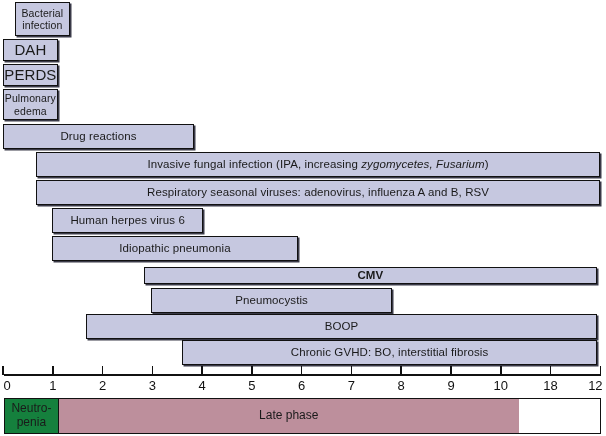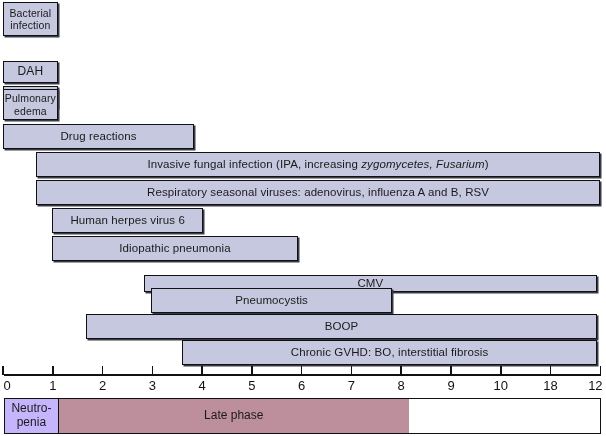--- a/index.html
+++ b/index.html
@@ -26,21 +26,21 @@
   }
   .bar .lbl{display:block;padding:0 4px;}
   .bar em{font-style:italic;}
 
   
   .smallbox{
     font-size:10.5px;
     white-space:normal;
     line-height:1.15;
   }
-  .smallbox.one-line{font-size:12px;margin-top:22px;}
+  .smallbox.one-line{font-size:15px;}
 
   
   #axis-line{
     position:absolute;
     left:4px;top:374px;width:597px;height:2px;
     background:#111111;
   }
   .tick{
     position:absolute;
     width:1.6px;height:9px;background:#111111;top:366px;
@@ -70,21 +70,21 @@
     white-space:normal;
   }
   .phase + .phase{border-left:1.5px solid #111111;}
 </style>
 </head>
 <body>
 
 <div id="canvas">
 
   <div id="bars-layer">
-      <div class="bar smallbox" style="left: 3px; top: 2px; width: 54.758px; height: 34px;">
+      <div class="bar smallbox" style="left: 15px; top: 2px; width: 54.758px; height: 34px;">
         <span class="lbl">Bacterial<br>infection</span>
       </div>
       <div class="bar smallbox one-line" style="left: 3px; top: 39px; width: 54.758px; height: 22px;">
         <span class="lbl">DAH</span>
       </div>
       <div class="bar smallbox one-line" style="left: 3px; top: 64px; width: 54.758px; height: 22px;">
         <span class="lbl">PERDS</span>
       </div>
       <div class="bar smallbox" style="left: 3px; top: 89px; width: 54.758px; height: 31px; justify-content: center;">
         <span class="lbl">Pulmonary<br>edema</span>
@@ -97,21 +97,21 @@
       </div>
       <div class="bar" style="left: 35.8548px; top: 180px; width: 564.505px; height: 25px; justify-content: center;">
         <span class="lbl">Respiratory seasonal viruses: adenovirus, influenza A and B, RSV</span>
       </div>
       <div class="bar" style="left: 52.2822px; top: 208px; width: 150.833px; height: 25px;">
         <span class="lbl">Human herpes virus 6</span>
       </div>
       <div class="bar" style="left: 52.2822px; top: 236px; width: 245.415px; height: 25px; align-items: center;">
         <span class="lbl">Idiopathic pneumonia</span>
       </div>
-      <div class="bar" style="left: 143.877px; top: 275px; width: 452.998px; height: 17px;">
+      <div class="bar" style="left: 143.877px; top: 267px; width: 452.998px; height: 17px; font-weight: bold;">
         <span class="lbl">CMV</span>
       </div>
       <div class="bar" style="left: 150.847px; top: 288px; width: 241.433px; height: 25px;">
         <span class="lbl">Pneumocystis</span>
       </div>
       <div class="bar" style="left: 86.1326px; top: 314px; width: 510.743px; height: 25px;">
         <span class="lbl">BOOP</span>
       </div>
       <div class="bar" style="left: 182.208px; top: 340px; width: 414.667px; height: 25px;">
         <span class="lbl">Chronic GVHD: BO, interstitial fibrosis</span>
@@ -142,21 +142,21 @@
       <div class="ticklabel" style="left: 451.02px;">9</div>
       <div class="tick" style="left: 500px;"></div>
       <div class="ticklabel" style="left: 500.8px;">10</div>
       <div class="tick" style="left: 549.78px;"></div>
       <div class="ticklabel" style="left: 550.58px;">18</div>
       <div class="tick" style="left: 599.56px;"></div>
       <div class="ticklabel" style="left: 595.36px;">12</div>
     </div>
 
   <div id="phase-strip">
-      <div class="phase" style="background: #c4b5fd; width: 52.7668px; flex: 0 0 auto;">
+      <div class="phase" style="background: #15803d; width: 52.7668px; flex: 0 0 auto;">
         <span>Neutro-<br>penia</span>
       </div>
-      <div class="phase" style="background: rgb(189, 143, 156); width: 351px; flex: 0 0 auto;">
+      <div class="phase" style="background: rgb(189, 143, 156); width: 461px; flex: 0 0 auto;">
         <span>Late phase</span>
       </div>
     </div>
 
 </div>
 
 </body></html>

